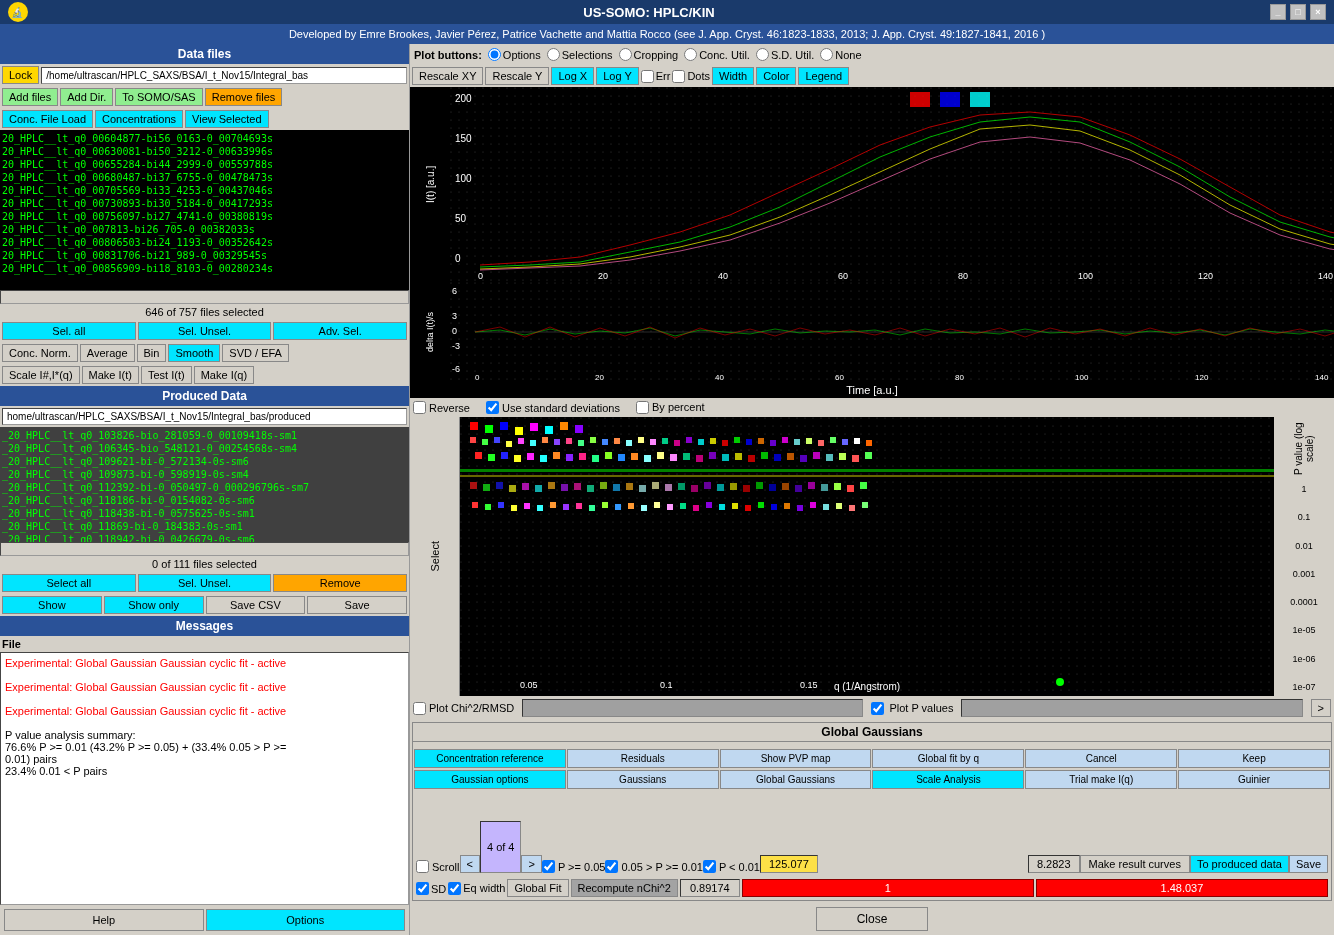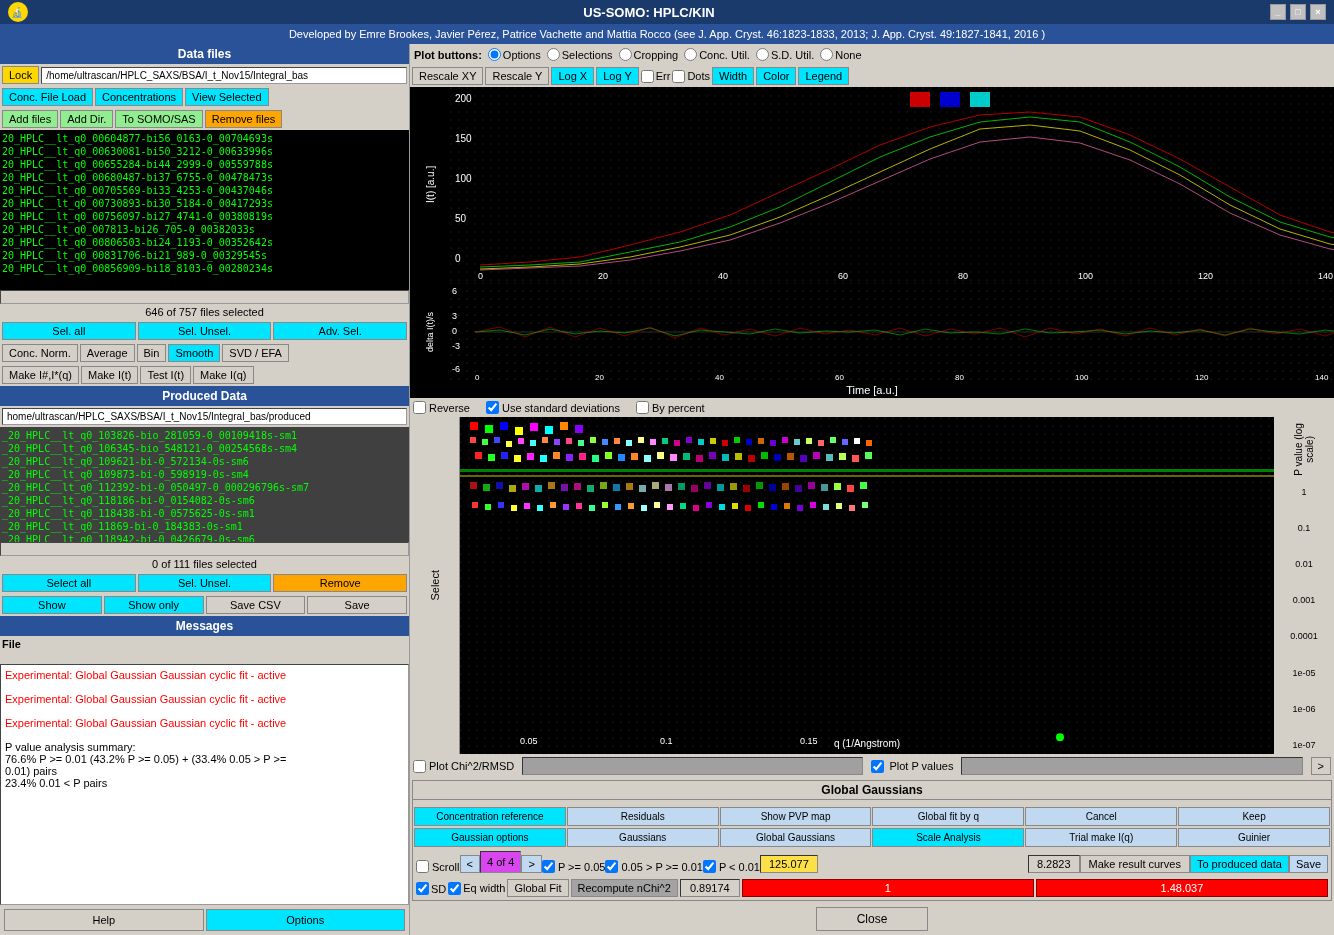--- a/index.html
+++ b/index.html
@@ -93,30 +93,30 @@
     <div class="left-panel" style="width:410px; overflow:hidden; display:flex; flex-direction:column;">
 
       <div class="section-header">Data files</div>
 
       <div class="lock-row">
         <button class="lock-btn">Lock</button>
         <div class="path-display">/home/ultrascan/HPLC_SAXS/BSA/I_t_Nov15/Integral_bas</div>
       </div>
 
       <div class="toolbar-row">
-        <button class="btn btn-cyan">Conc. File Load</button>
-        <button class="btn btn-cyan">Concentrations</button>
-        <button class="btn btn-cyan">View Selected</button>
-      </div>
-
-      <div class="toolbar-row">
         <button class="btn btn-green">Add files</button>
         <button class="btn btn-green">Add Dir.</button>
         <button class="btn btn-green">To SOMO/SAS</button>
         <button class="btn btn-orange">Remove files</button>
+      </div>
+
+      <div class="toolbar-row">
+        <button class="btn btn-cyan">Conc. File Load</button>
+        <button class="btn btn-cyan">Concentrations</button>
+        <button class="btn btn-cyan">View Selected</button>
       </div>
 
       <div class="file-list" style="height:140px;">
         <div class="file-list-item">20_HPLC__lt_q0_00604877-bi56_0163-0_00704693s</div>
         <div class="file-list-item">20_HPLC__lt_q0_00630081-bi50_3212-0_00633996s</div>
         <div class="file-list-item">20_HPLC__lt_q0_00655284-bi44_2999-0_00559788s</div>
         <div class="file-list-item">20_HPLC__lt_q0_00680487-bi37_6755-0_00478473s</div>
         <div class="file-list-item">20_HPLC__lt_q0_00705569-bi33_4253-0_00437046s</div>
         <div class="file-list-item">20_HPLC__lt_q0_00730893-bi30_5184-0_00417293s</div>
         <div class="file-list-item">20_HPLC__lt_q0_00756097-bi27_4741-0_00380819s</div>
@@ -138,21 +138,21 @@
 
       <div class="toolbar-row">
         <button class="btn btn-gray">Conc. Norm.</button>
         <button class="btn btn-gray">Average</button>
         <button class="btn btn-gray">Bin</button>
         <button class="btn btn-cyan">Smooth</button>
         <button class="btn btn-gray">SVD / EFA</button>
       </div>
 
       <div class="toolbar-row">
-        <button class="btn btn-gray">Make I#,I*(q)</button>
+        <button class="btn btn-gray">Scale I#,I*(q)</button>
         <button class="btn btn-gray">Make I(t)</button>
         <button class="btn btn-gray">Test I(t)</button>
         <button class="btn btn-gray">Make I(q)</button>
       </div>
 
       <div class="section-header">Produced Data</div>
 
       <div class="produced-path">home/ultrascan/HPLC_SAXS/BSA/I_t_Nov15/Integral_bas/produced</div>
 
       <div class="produced-list" style="height:115px;">
@@ -178,21 +178,21 @@
       </div>
       <div class="toolbar-row">
         <button class="btn btn-cyan" style="flex:1;">Show</button>
         <button class="btn btn-cyan" style="flex:1;">Show only</button>
         <button class="btn btn-gray" style="flex:1;">Save CSV</button>
         <button class="btn btn-gray" style="flex:1;">Save</button>
       </div>
 
       <div class="section-header">Messages</div>
       <div style="padding:2px; font-weight:bold; font-size:11px;">File</div>
-      <div class="messages-area" style="flex:1; min-height:60px;margin-top:12px;">
+      <div class="messages-area" style="flex:1; min-height:60px;">
         <div class="msg-error">Experimental: Global Gaussian Gaussian cyclic fit - active</div>
         <br>
         <div class="msg-error">Experimental: Global Gaussian Gaussian cyclic fit - active</div>
         <br>
         <div class="msg-error">Experimental: Global Gaussian Gaussian cyclic fit - active</div>
         <br>
         <div class="msg-normal">P value analysis summary:</div>
         <div class="msg-normal">  76.6% P &gt;= 0.01 (43.2% P &gt;= 0.05) + (33.4% 0.05 &gt; P &gt;=</div>
         <div class="msg-normal">0.01) pairs</div>
         <div class="msg-normal">  23.4% 0.01 &lt; P pairs</div>
@@ -327,21 +327,21 @@
 
       <div style="display:flex; gap:16px; align-items:center; padding:3px; background:#d4d0c8;">
         <label style="display:flex;align-items:center;gap:3px;">
           <input type="checkbox" style="">
           <span>Reverse</span>
         </label>
         <label style="display:flex;align-items:center;gap:3px;">
           <input type="checkbox" checked="" style="">
           <span>Use standard deviations</span>
         </label>
-        <label style="display:flex;align-items:center;gap:3px;">
+        <label style="display:flex;gap:3px;">
           <input type="checkbox" style="">
           <span>By percent</span>
         </label>
       </div>
 
       <div style="display:flex; flex:1; overflow:hidden; background:#d4d0c8;">
 
         <div style="display:flex; flex-direction:column; justify-content:center; align-items:center; background:#d4d0c8; width:50px; border-right:1px solid #888;">
           <span style="writing-mode:vertical-rl; transform:rotate(180deg); font-size:11px;">Select</span>
         </div>
@@ -553,21 +553,21 @@
           <button class="btn" style="flex:1; font-size:10px; padding:3px 2px;">Trial make I(q)</button>
           <button class="btn" style="flex:1; font-size:10px; padding:3px 2px;">Guinier</button>
         </div>
 
         <div style="display:flex; align-items:flex-end; gap:0; padding:3px;">
           <label style="display:flex;align-items:center;gap:3px;">
             <input type="checkbox" style="">
             <span>Scroll</span>
           </label>
           <button class="btn">&lt;</button>
-          <div style="background:#d946ef; border:1px inset #888; padding:4px 6px; font-size:11px;">4 of 4</div>
+          <div style="background:#c4b5fd; border:1px inset #888; padding:19px 6px; font-size:11px;margin-top:28px;">4 of 4</div>
           <button class="btn">&gt;</button>
           <label style="display:flex;align-items:center;gap:3px;">
             <input type="checkbox" checked="" style="">
             <span>P &gt;= 0.05</span>
           </label>
           <label style="display:flex;align-items:center;gap:3px;">
             <input type="checkbox" checked="" style="">
             <span>0.05 &gt; P &gt;= 0.01</span>
           </label>
           <label style="display:flex;align-items:center;gap:3px;">

